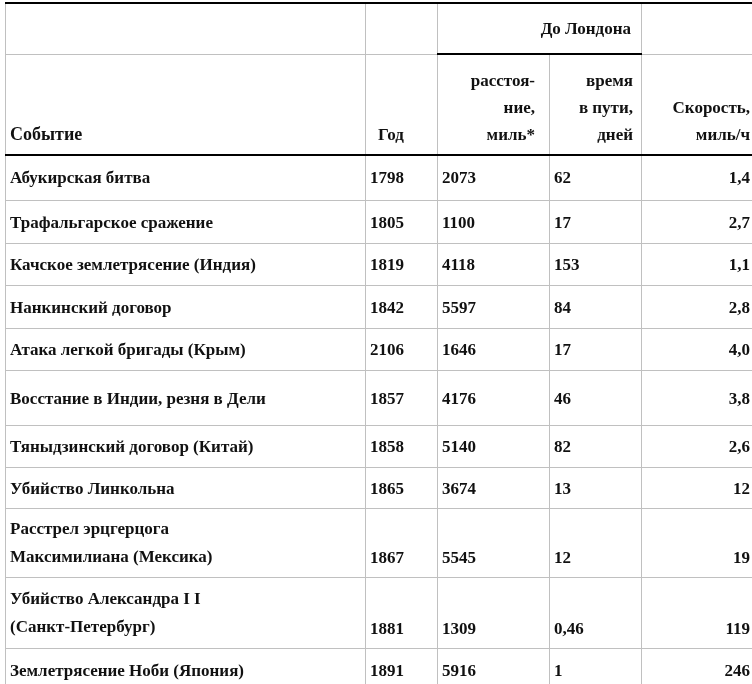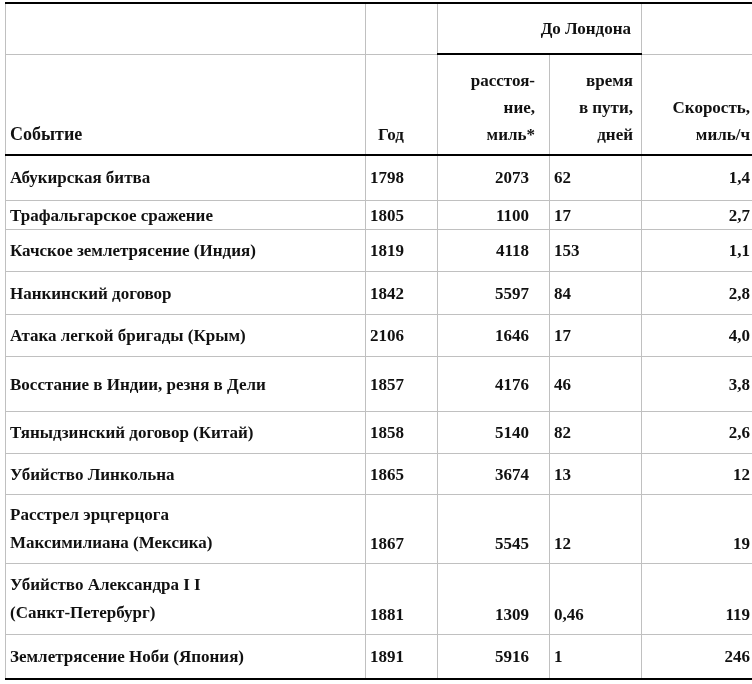--- a/index.html
+++ b/index.html
@@ -9,21 +9,21 @@
     td { border: 1px solid #c0c0c0; padding: 0 4px; font-size: 17px; line-height: 27px; vertical-align: middle; }
     tr.toprule td { border-top: 2px solid #000; }
     tr.headrule td { border-bottom: 2px solid #000; }
     tr.bottomrule td { border-bottom: 2px solid #000; }
     td.lgroup { border-bottom: 2px solid #000; text-align: right; padding-right: 10px; height: 49px; }
     .right { text-align: right; }
     .h-bottom { vertical-align: bottom; padding-bottom: 6px; }
     .h-event { text-align: left; font-size: 18px; padding-left: 4px; }
     .h-year { text-align: left; padding-left: 12px; }
     .year { text-align: left; }
-    .dist { text-align: right; padding-right: 20px; }
+    .dist { padding-right: 20px; }
     .days { text-align: left; padding-right: 8px; }
     .speed { text-align: right; padding-right: 2px; }
     .ev { text-align: left; padding-left: 4px; margin-top: 28px; }
     .two { line-height: 28px; }
     .mline { display: block; }
   </style>
 </head>
 <body>
 
 <table>
@@ -60,21 +60,21 @@
     </td>
   </tr>
 
   <tr style="height:46px;">
     <td class="ev">Абукирская битва</td>
     <td class="year">1798</td>
     <td class="dist">2073</td>
     <td class="days">62</td>
     <td class="speed">1,4</td>
   </tr>
-  <tr style="height:29px;">
+  <tr style="height:43px;">
     <td class="ev">Трафальгарское сражение</td>
     <td class="year">1805</td>
     <td class="dist">1100</td>
     <td class="days">17</td>
     <td class="speed">2,7</td>
   </tr>
   <tr style="height:42px;">
     <td class="ev">Качское землетрясение (Индия)</td>
     <td class="year">1819</td>
     <td class="dist">4118</td>

